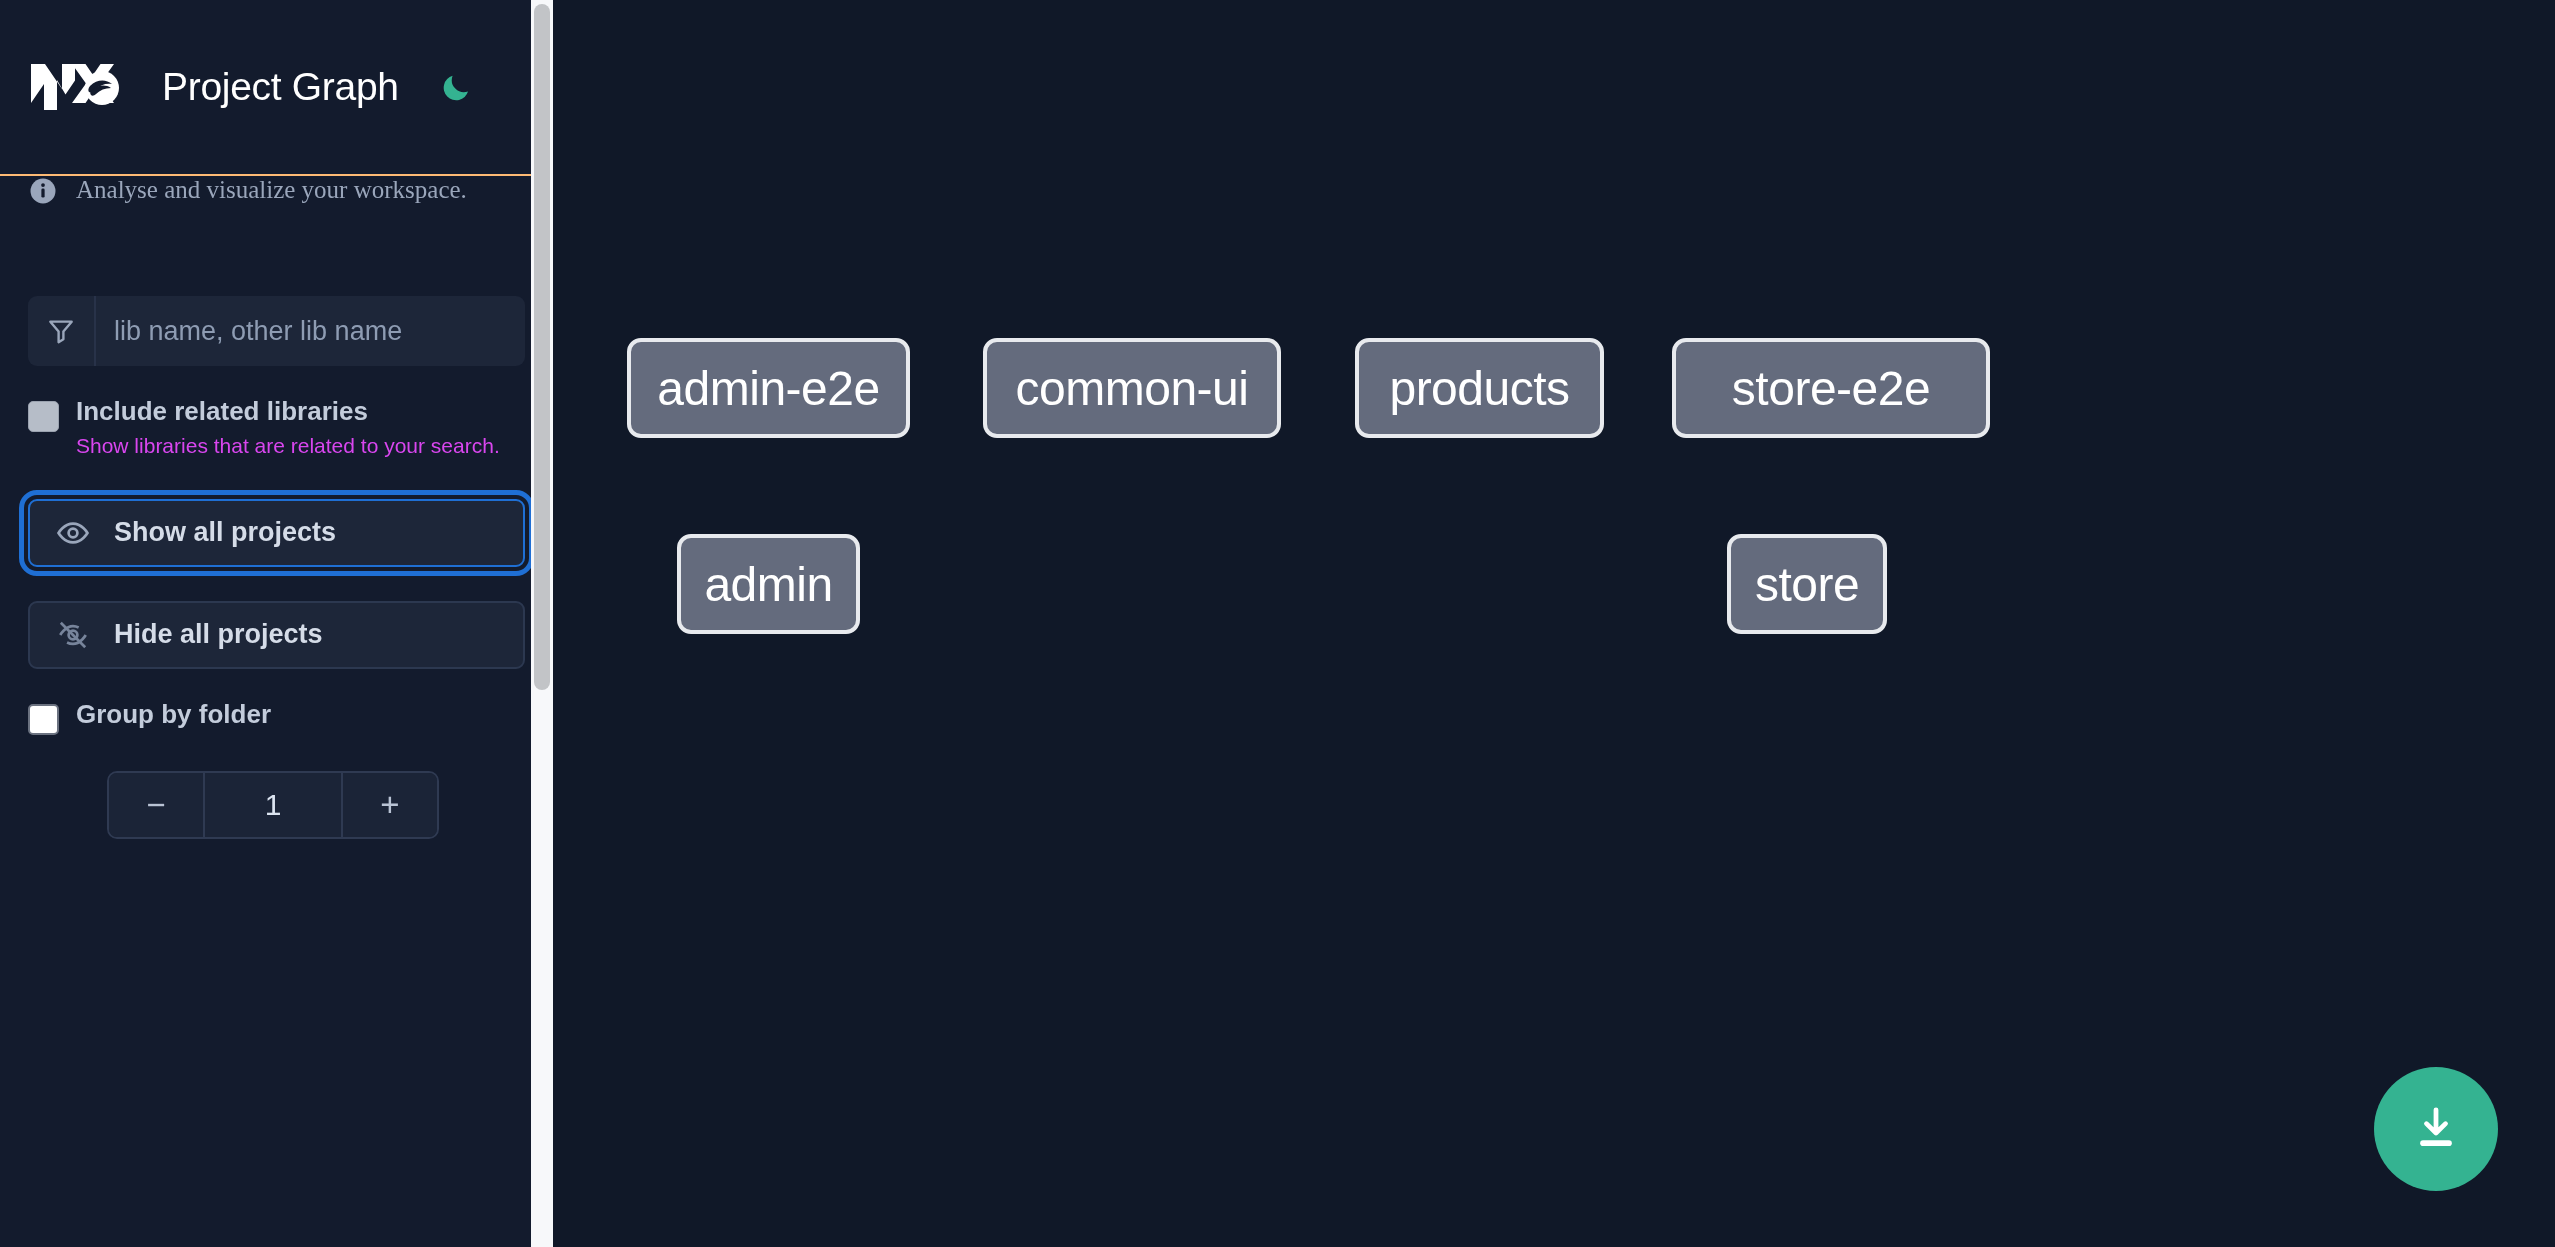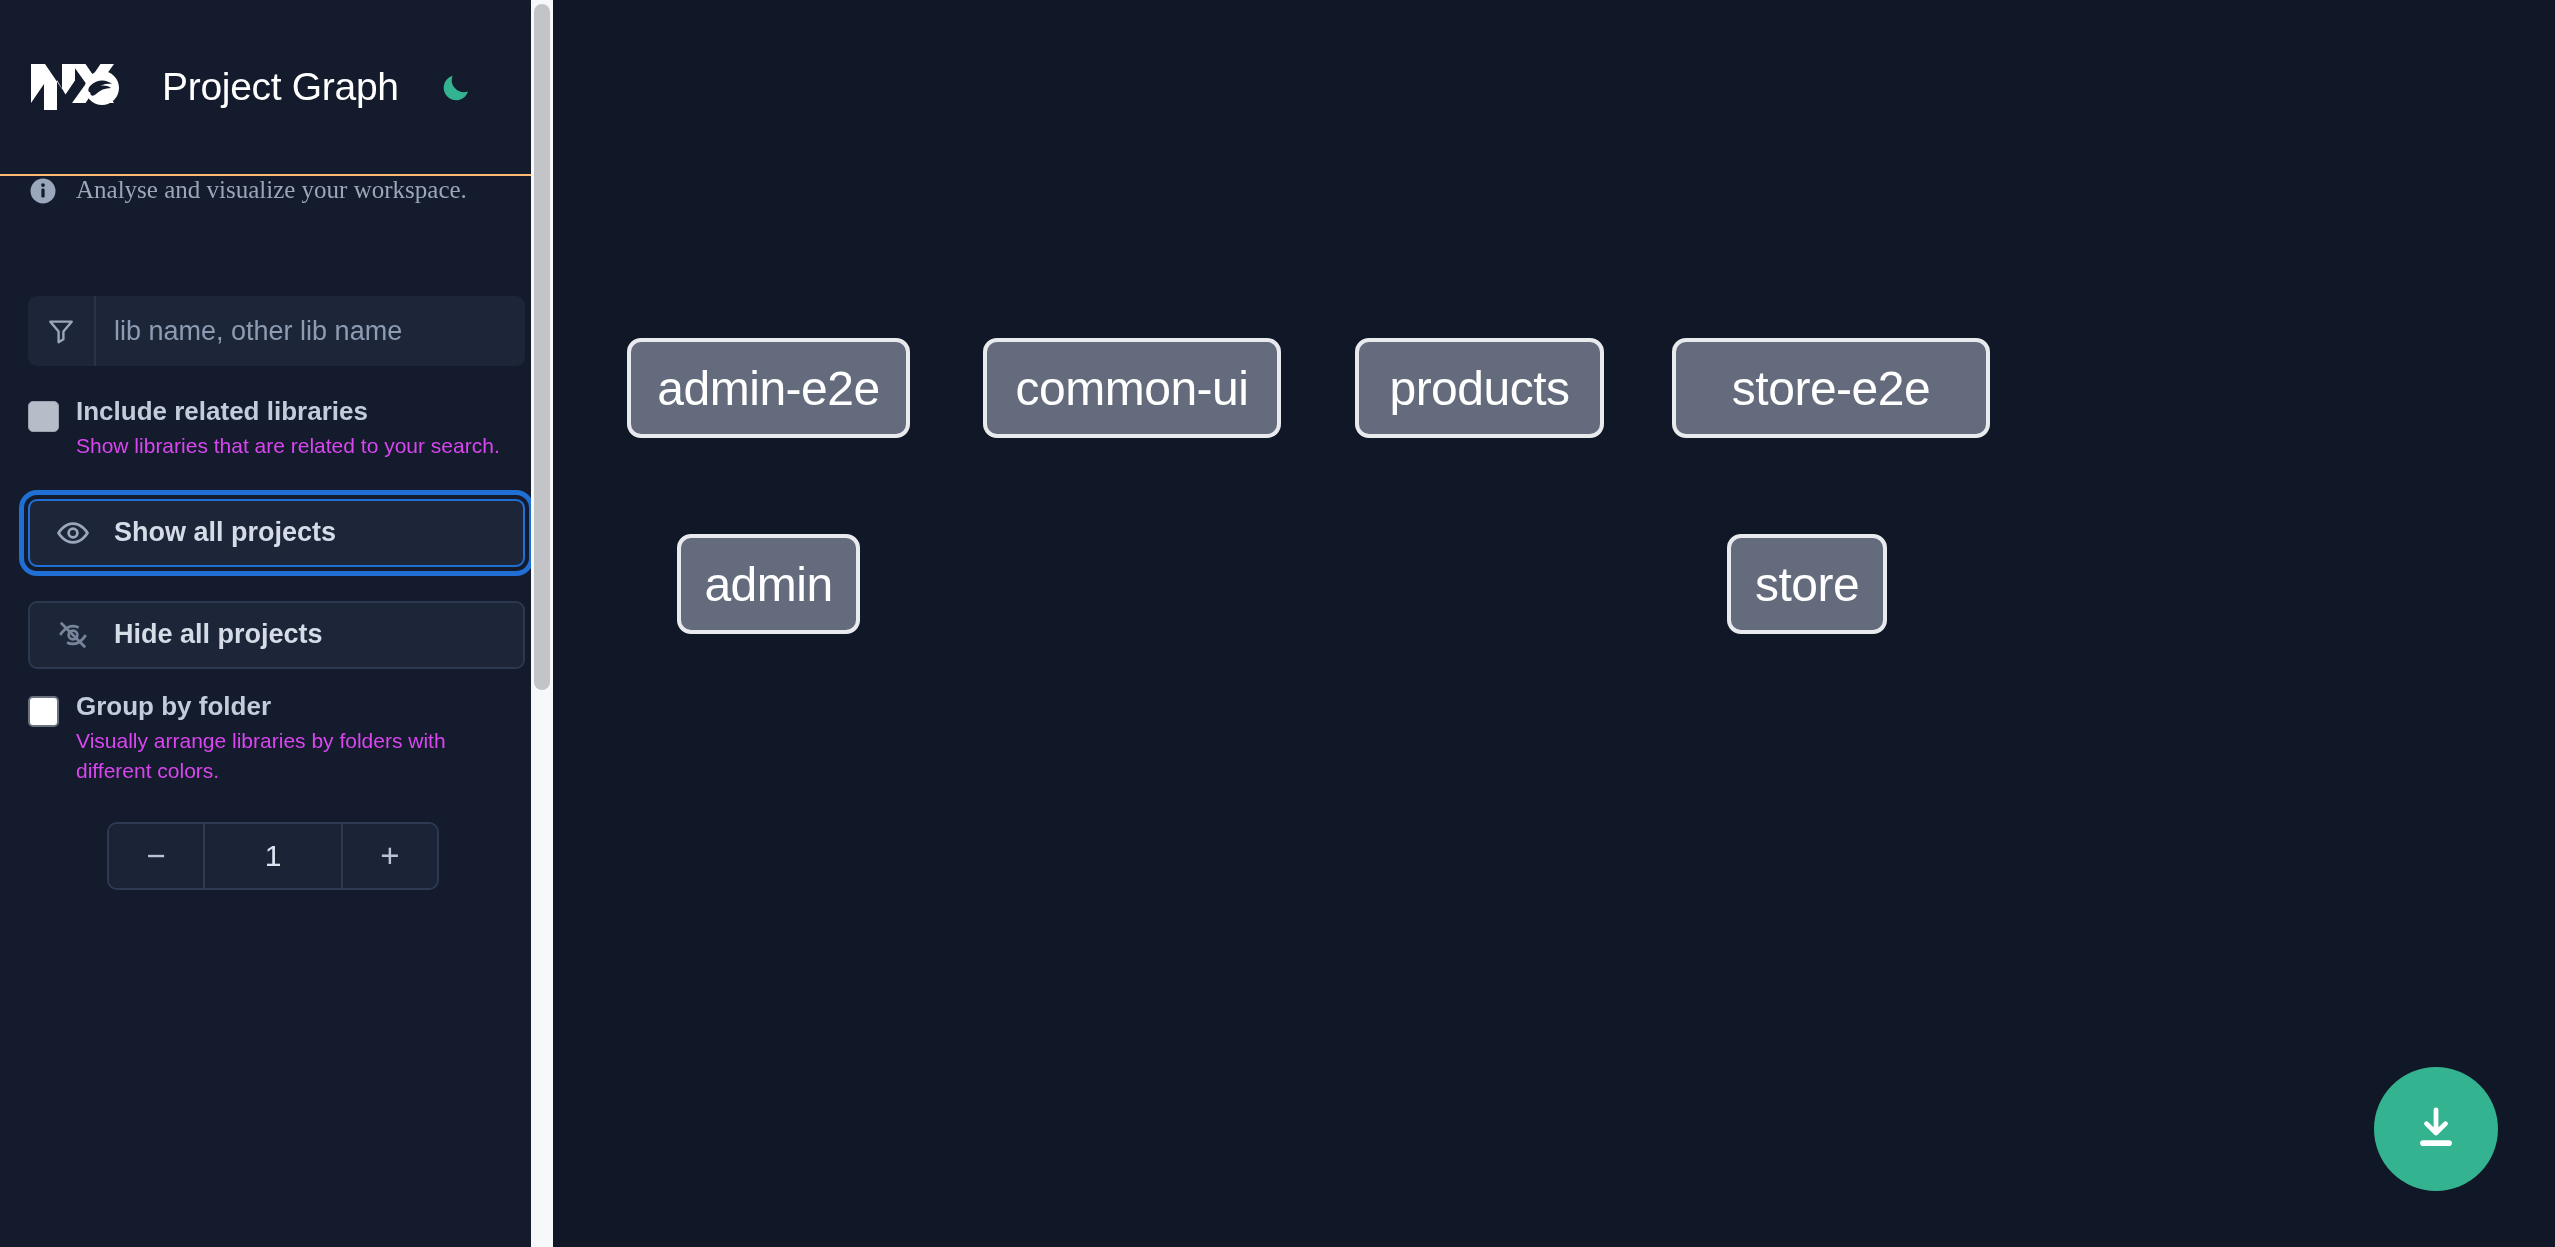--- a/index.html
+++ b/index.html
@@ -357,25 +357,24 @@
         <svg width="34" height="34" viewBox="0 0 24 24">
           <path fill="none" stroke="#7c8characters" stroke-width="0"></path>
           <path fill="none" stroke="#77849b" stroke-width="1.9" d="M3 12s3.6-6.3 9-6.3c1.5 0 2.8.4 4 1M21 12s-3.6 6.3-9 6.3c-1.6 0-3-.4-4.2-1"></path>
           <circle cx="12" cy="12" r="3.1" fill="none" stroke="#77849b" stroke-width="1.9"></circle>
           <line x1="3.4" y1="3.4" x2="20.6" y2="20.6" stroke="#77849b" stroke-width="1.9"></line>
         </svg>
       </span>
       <span>Hide all projects</span>
     </div>
 
-    <div class="option" style="margin-top:20px;">
+    <div class="option" style="margin-top:28px;">
       <span class="cb white"></span>
       <div class="option-body">
         <div class="option-title">Group by folder</div>
-        <div class="option-desc">Visually arrange libraries by folders with different colors.</div>
       </div>
     </div>
 
 
     <div class="stepper">
       <span class="step-btn minus">−</span>
       <span class="step-val">1</span>
       <span class="step-btn plus">+</span>
     </div>
 

